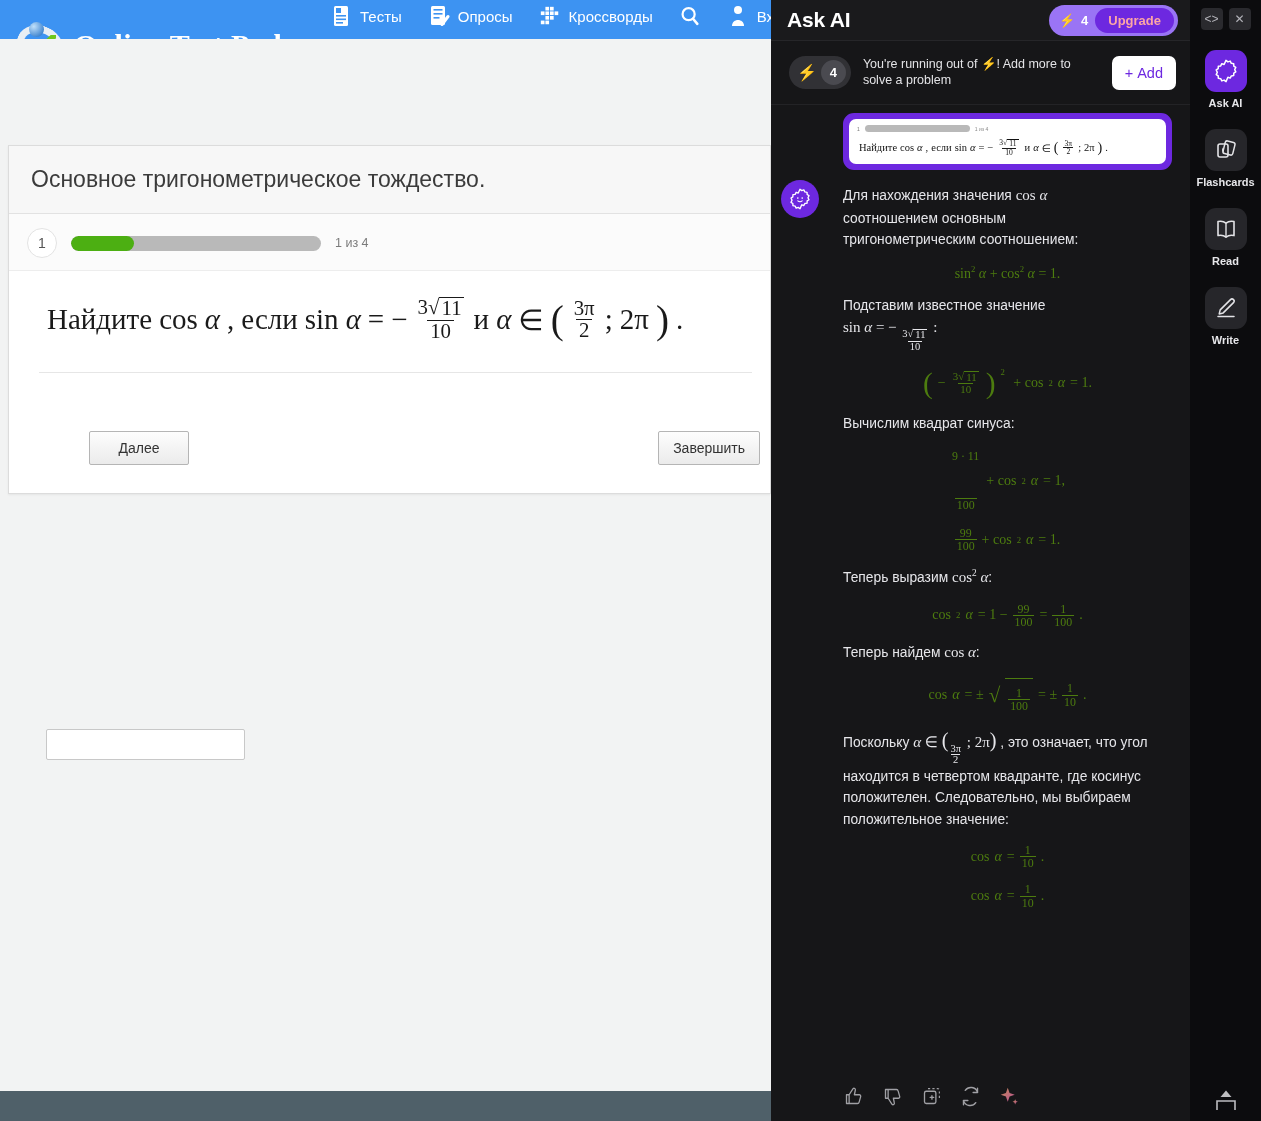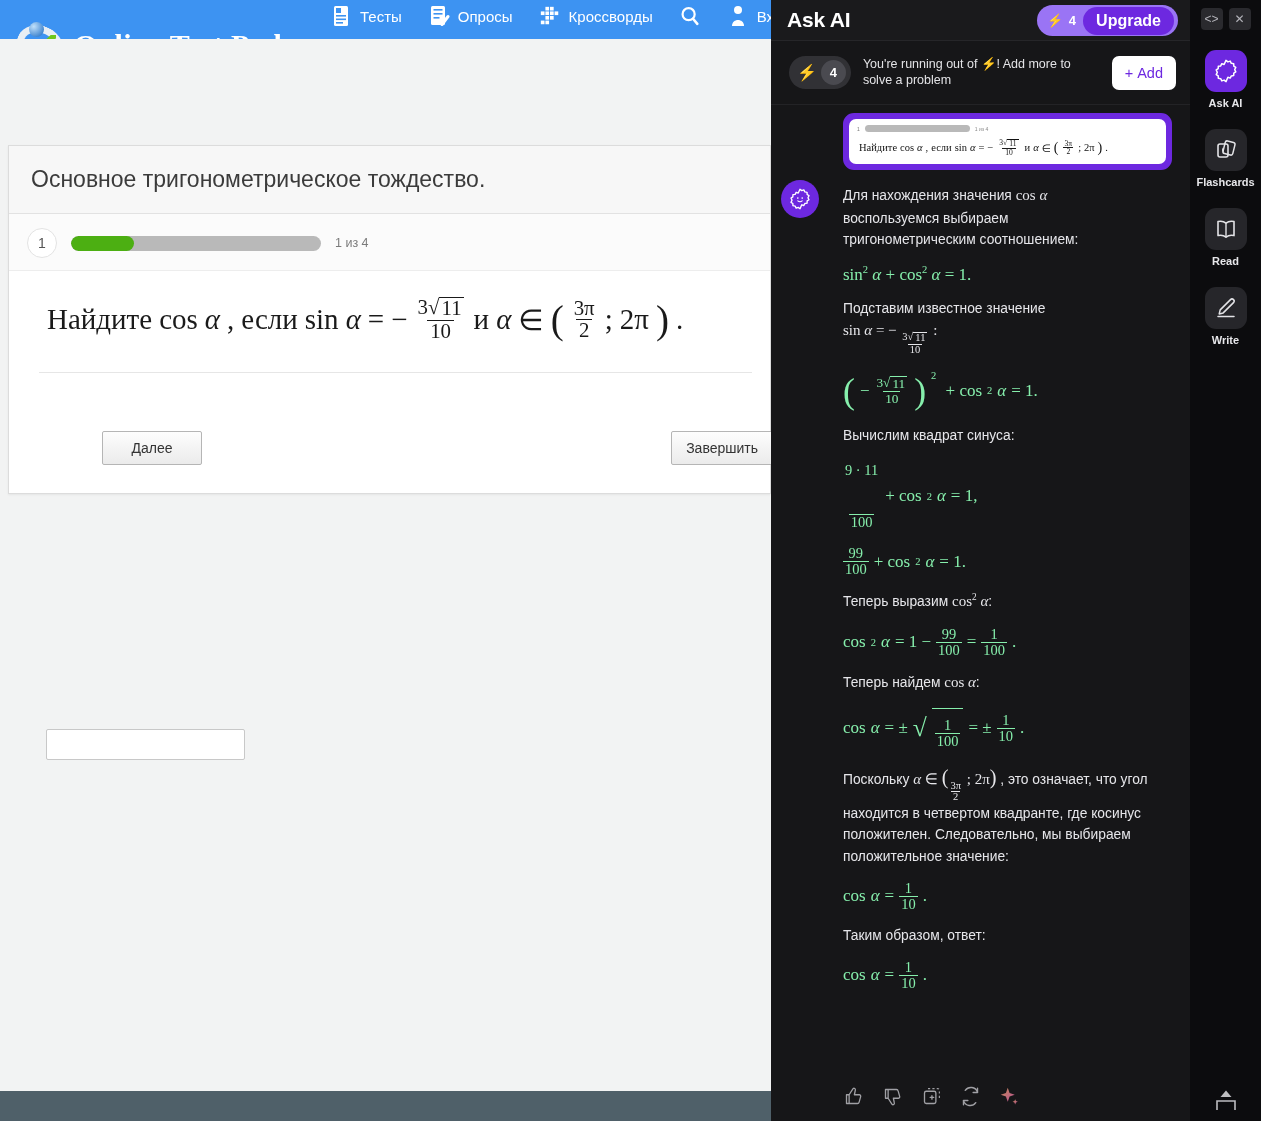--- a/index.html
+++ b/index.html
@@ -107,21 +107,21 @@
   .paren { font-size: 1.35em; font-weight: 300; }
   .italic { font-style: italic; }
 
   .answer-input {
     position: absolute; left: 37px; top: 356px;
     width: 199px; height: 31px;
     border: 1px solid #c8c8c8; background: #fff; border-radius: 2px;
     outline: none; font-size: 14px; padding: 0 6px;
     font-family: "Liberation Sans", sans-serif;
   }
-  .btn-row { position: relative; height: 64px; margin-left: 13px; }
+  .btn-row { position: relative; height: 64px; }
   .btn {
     position: absolute; top: 12px;
     min-width: 100px; padding: 8px 14px;
     background: linear-gradient(#fdfdfd,#ebebeb);
     border: 1px solid #b5b5b5; border-radius: 2px;
     font-size: 14px; color: #333; cursor: pointer;
     font-family: "Liberation Sans", sans-serif;
   }
   .btn-next { left: 80px; }
   .btn-finish { right: 10px; }
@@ -145,22 +145,22 @@
   .ai-title { font-size: 21px; font-weight: bold; letter-spacing: -.2px; color: #fff; }
   .upgrade-pill {
     position: absolute; right: 12px; top: 5px; height: 31px;
     display: flex; align-items: center; gap: 5px;
     background: #9a74f5; border-radius: 16px; padding: 0 4px 0 11px;
     cursor: pointer;
   }
   .upgrade-pill .bolt { font-size: 13px; }
   .upgrade-pill .cnt { font-size: 13px; font-weight: bold; color: #fff; margin-right: 2px; }
   .upgrade-btn {
-    background: #6d28e0; border-radius: 14px; color: #ffffff;
-    font-size: 16px; font-weight: bold; padding: 5px 13px;
+    background: #6d28e0; border-radius: 14px; color: #fca5a5;
+    font-size: 13px; font-weight: bold; padding: 5px 13px;
   }
 
   .credit-bar {
     flex: 0 0 auto; height: 64px; display: flex; align-items: center;
     gap: 12px; padding: 0 14px 0 18px;
     background: #161618; border-bottom: 1px solid #232326;
   }
   .credit-chip {
     display: flex; align-items: center; gap: 4px;
     background: #313135; border-radius: 17px; padding: 4px 5px 4px 8px;
@@ -216,22 +216,22 @@
   .ident-text { font-size: 16.5px; color: #f2f2f5; }
   .check-box {
     width: 17px; height: 17px; border-radius: 3px; background: #22c55e;
     display: flex; align-items: center; justify-content: center;
   }
   .para {
     font-size: 13.8px; line-height: 1.55; color: #e6e6ea;
     margin-top: 13px;
   }
   .eq {
-    margin: 14px 0 2px 0;
-    font-family: "Liberation Serif", serif; font-size: 17px; color: #86efac;
+    text-align: center; margin: 14px 0 2px 0;
+    font-family: "Liberation Serif", serif; font-size: 14px; color: #4d7c0f;
   }
   .inline-m { font-family: "Liberation Serif", serif; font-size: 15px; }
   .ifl { display: inline-flex; flex-direction: column; align-items: center;
          line-height: 1.02; font-size: .7em; vertical-align: -.45em; }
   .ifl .num { padding: 0 2px; }
   .ifl .den { padding: 0 2px; border-top: 1.3px solid currentColor; }
   .eqrow { display: inline-flex; align-items: center; gap: 5px; }
   .sup { font-size: .62em; vertical-align: super; }
 
   .action-bar {
@@ -462,21 +462,21 @@
             <circle cx="9.6" cy="11" r=".9" fill="#fff"></circle>
               <circle cx="14.4" cy="11" r=".9" fill="#fff"></circle>
             <path d="M9.6 14 q2.4 2 4.8 0" stroke="#fff" stroke-width="1.2" fill="none" stroke-linecap="round"></path>
           </svg>
         </div>
 
 
         <div class="para">
           <span>Для нахождения значения</span>
           <span class="inline-m">cos <i>α</i></span><br>
-          <span>воспользуемся выбираем</span><br>
+          <span>соотношением основным</span><br>
           <span>тригонометрическим соотношением:</span>
         </div>
         <div class="eq">
           sin<span class="sup">2</span> <i>α</i> + cos<span class="sup">2</span> <i>α</i> = 1.
         </div>
 
         <div class="para">
           <span>Подставим известное значение</span><br>
           <span class="inline-m">sin <i>α</i> = −
             <span class="ifl">
@@ -567,21 +567,20 @@
         </div>
         <div class="eq">
           <span class="eqrow">
             cos <i>α</i> = <span class="ifl" style="font-size:.85em;">
                 <span class="num">1</span>
                 <span class="den">10</span>
               </span>.
           </span>
         </div>
 
-        <div class="para">Таким образом, ответ:</div>
         <div class="eq">
           <span class="eqrow">
             cos <i>α</i> = <span class="ifl" style="font-size:.85em;">
                 <span class="num">1</span>
                 <span class="den">10</span>
               </span>.
           </span>
         </div>
       </div>
 

